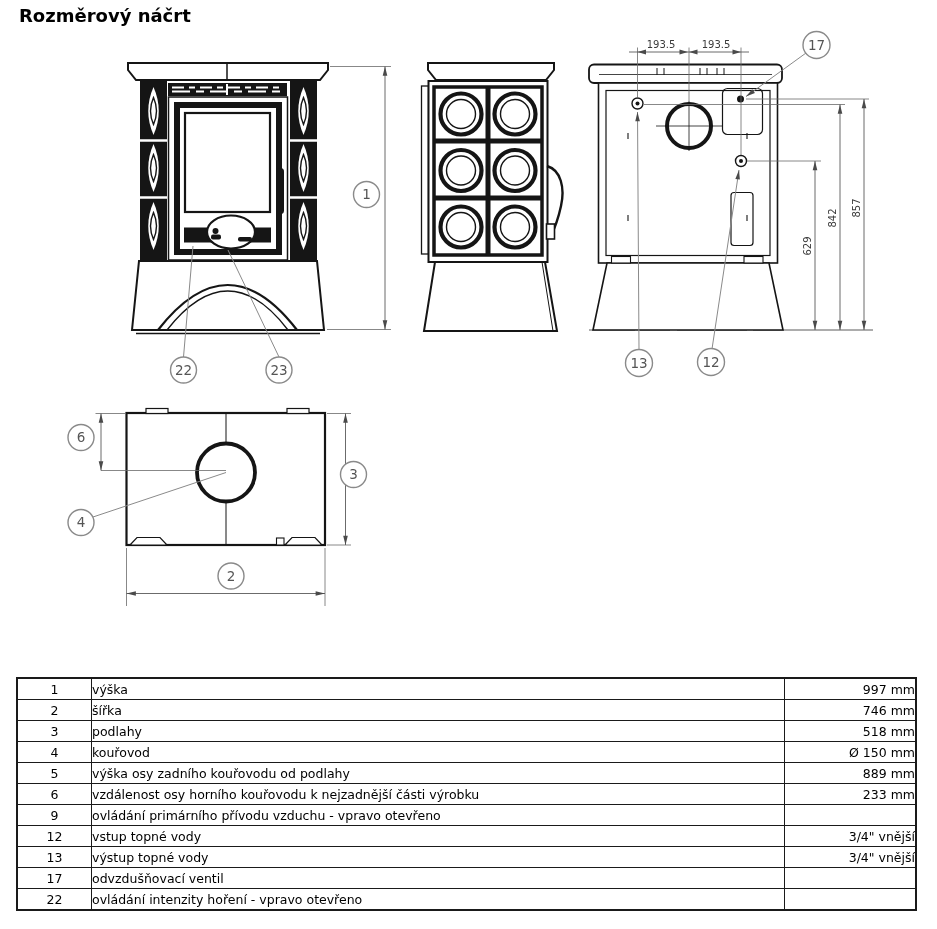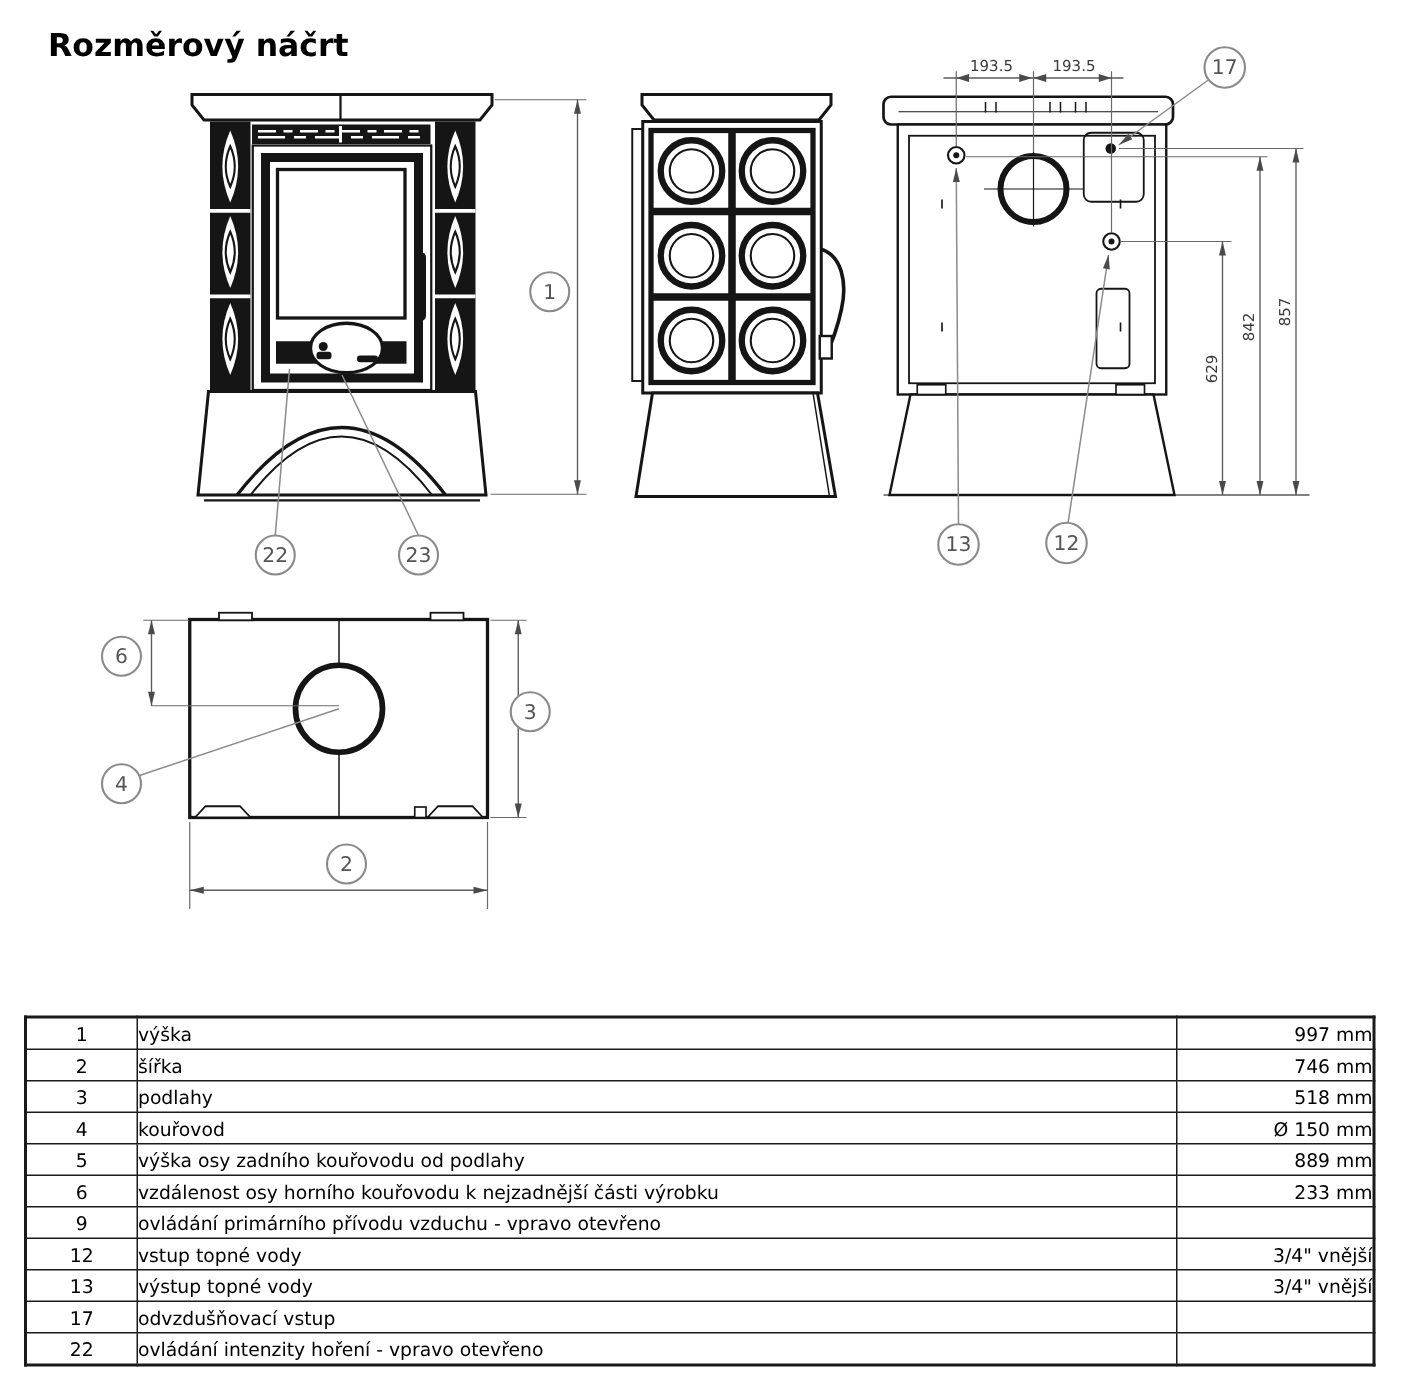--- a/index.html
+++ b/index.html
@@ -1,21 +1,21 @@
 <!DOCTYPE html>
 <html><head>
 <meta charset="utf-8">
 <style>
   html,body { margin:0; padding:0; background:#fff; }
   .page {
     position:relative; width:937px; height:929px; background:#fff;
     font-family:"DejaVu Sans","Liberation Sans",sans-serif; color:#000;
     overflow:hidden;
   }
-  h1.doc-title { position:absolute; left:15px; top:1px; margin:17px; font-size:21px; font-weight:700; }
+  h1.doc-title { position:absolute; left:15px; top:1px; margin:4px; font-size:18px; font-weight:700; }
   h2.doc-title2 { position:absolute; left:15px; top:642px; margin:0; font-size:21px; font-weight:700; }
   svg.drawing { position:absolute; left:0; top:0; }
   svg .ink { stroke:#151515; fill:none; }
   svg .inkf { stroke:#151515; fill:#fff; }
   svg .solid { fill:#151515; stroke:none; }
   svg .dim { stroke:#5a5a5a; fill:none; stroke-width:0.9; }
   svg .ext { stroke:#6a6a6a; fill:none; stroke-width:0.8; }
   svg .leader { stroke:#8a8a8a; fill:none; stroke-width:1; }
   svg .co-circle { fill:#fff; stroke:#8a8a8a; stroke-width:1.4; }
   svg text.co-num { font:13.5px "DejaVu Sans",sans-serif; fill:#555; text-anchor:middle; }
@@ -302,21 +302,21 @@
         <td class="c-desc">vstup topné vody</td>
         <td class="c-val">3/4" vnější</td>
       </tr>
       <tr>
         <td class="c-num">13</td>
         <td class="c-desc">výstup topné vody</td>
         <td class="c-val">3/4" vnější</td>
       </tr>
       <tr>
         <td class="c-num">17</td>
-        <td class="c-desc">odvzdušňovací vstup</td>
+        <td class="c-desc">odvzdušňovací ventil</td>
         <td class="c-val"></td>
       </tr>
       <tr>
         <td class="c-num">22</td>
         <td class="c-desc">ovládání intenzity hoření - vpravo otevřeno</td>
         <td class="c-val"></td>
       </tr>
     </tbody>
   </table>
 

